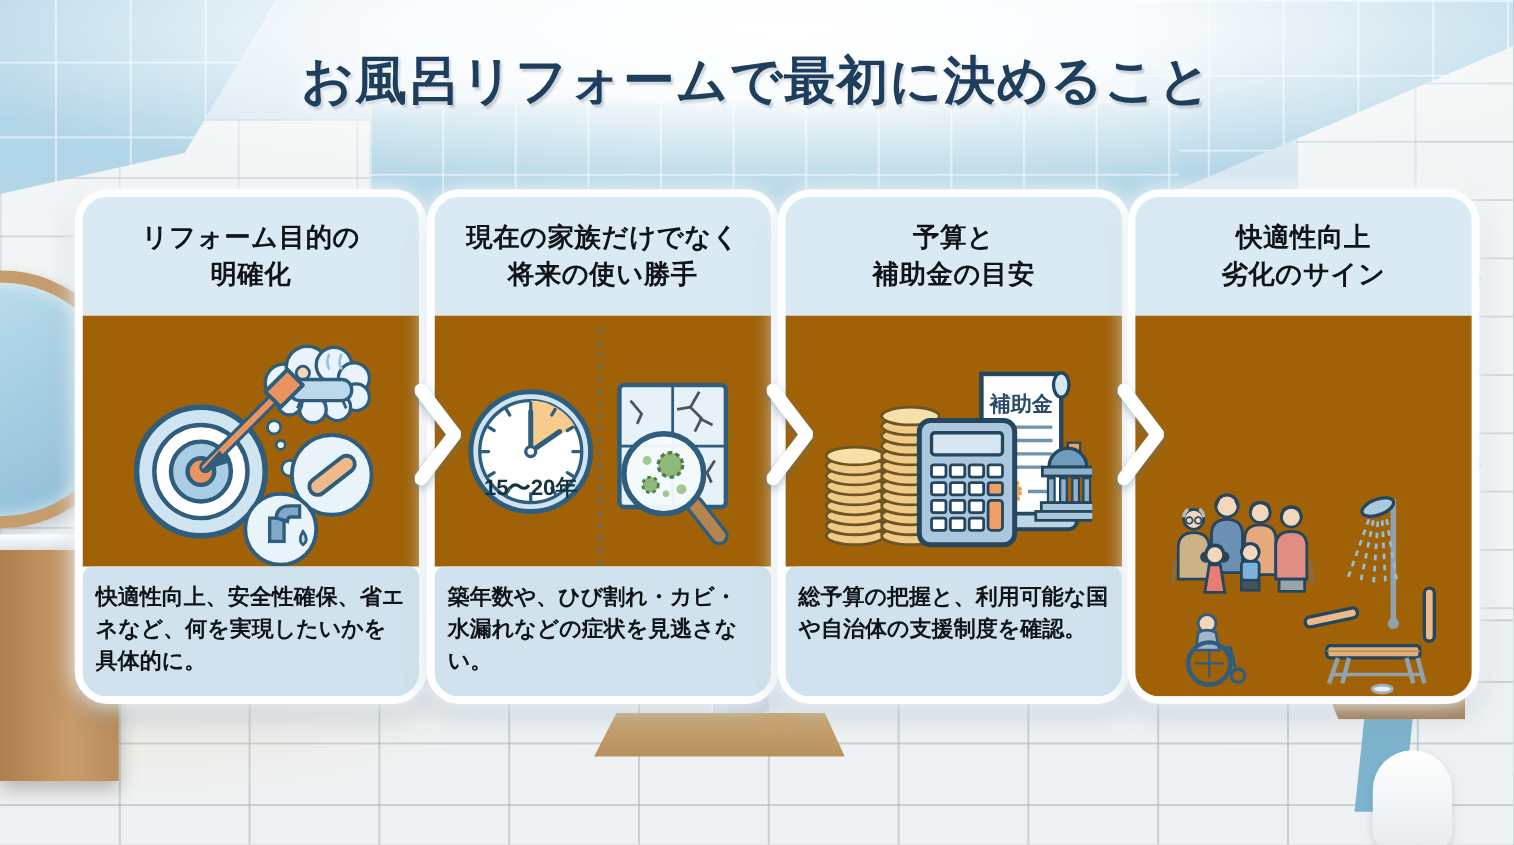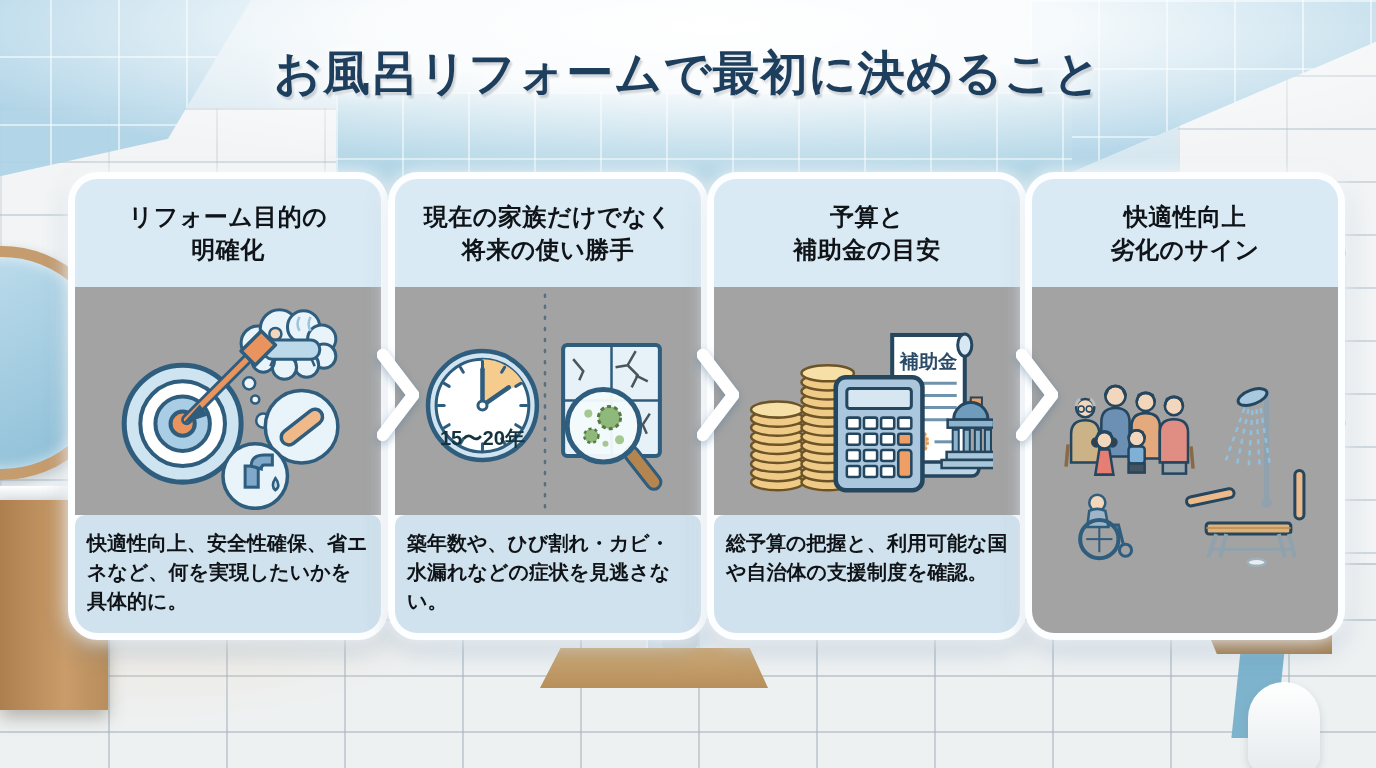--- a/index.html
+++ b/index.html
@@ -83,21 +83,21 @@
   
   .card{position:absolute;top:172px;width:320px;height:468px;box-sizing:border-box;
     border:7px solid #fdfeff;border-radius:30px;background:#ffffff;
     box-shadow:0 0 20px rgba(255,255,255,.95),0 10px 24px rgba(70,110,150,.28);
     display:flex;flex-direction:column;overflow:visible;}
   .card-clip{position:absolute;inset:0;border-radius:22px;overflow:hidden;display:flex;flex-direction:column;}
   .c1{left:68px;} .c2{left:388px;} .c3{left:707px;} .c4{left:1025px;}
   .card-header{background:#d9eaf4;min-height:108px;display:flex;flex-direction:column;
     align-items:center;justify-content:center;gap:3px;padding:4px 6px;box-sizing:border-box;}
   .t-line{font-size:24px;font-weight:800;color:#101418;line-height:1.25;letter-spacing:.5px;white-space:nowrap;}
-  .card-body{flex:1;background:#a3a3a3;display:flex;align-items:center;justify-content:center;overflow:hidden;}
+  .card-body{flex:1;background:#a16207;display:flex;align-items:flex-end;justify-content:center;overflow:hidden;}
   .card-desc{margin:0;background:#cfe2ed;border-radius:10px 10px 0 0;
     padding:14px 12px 2px;min-height:118px;box-sizing:border-box;
     font-size:20px;font-weight:700;line-height:1.45;color:#101418;letter-spacing:0;}
   .chevron{position:absolute;right:-38px;top:168px;width:42px;height:96px;z-index:3;
     filter:drop-shadow(0 3px 4px rgba(80,120,150,.45));}
   svg text{font-family:"Liberation Sans","DejaVu Sans",sans-serif;}
   .clock-label{font-size:20px;font-weight:800;fill:#14333f;}
   .doc-label{font-size:19px;font-weight:800;fill:#2b4c68;}
 </style>
 </head>

